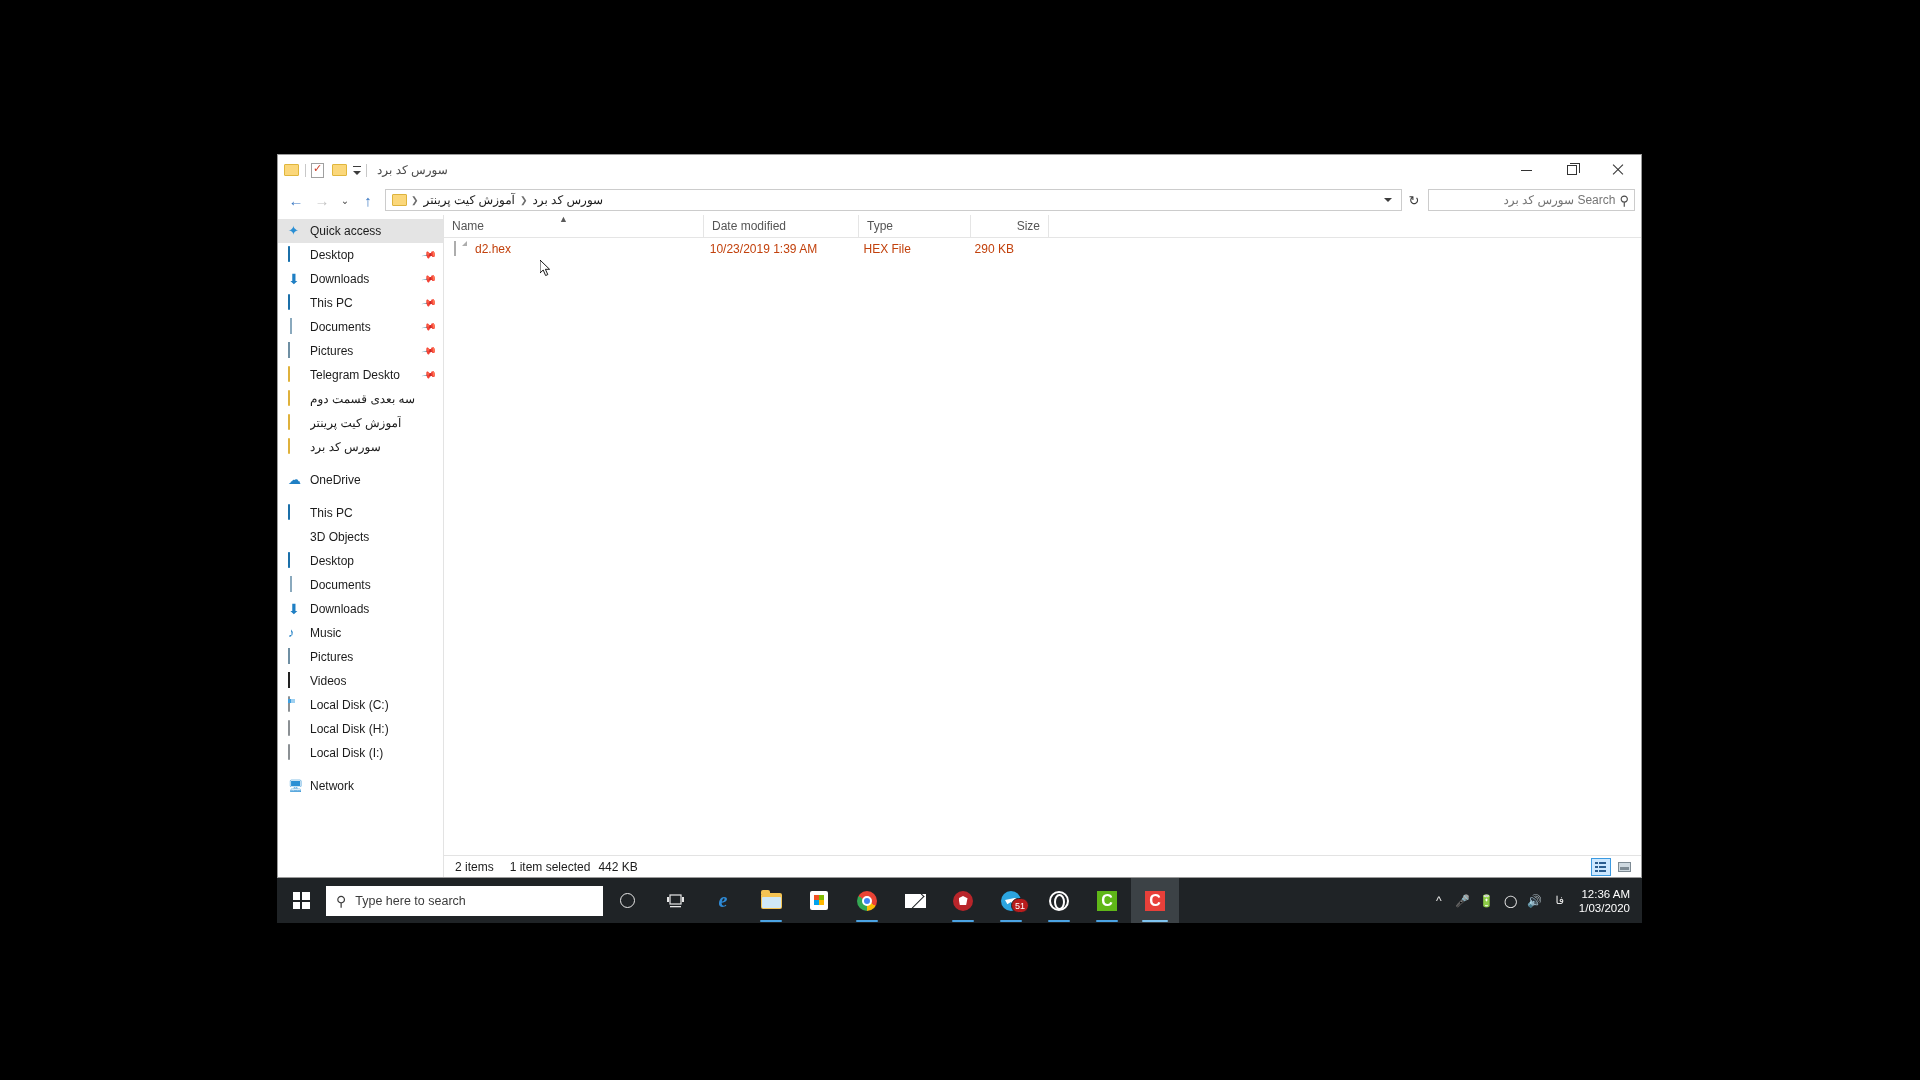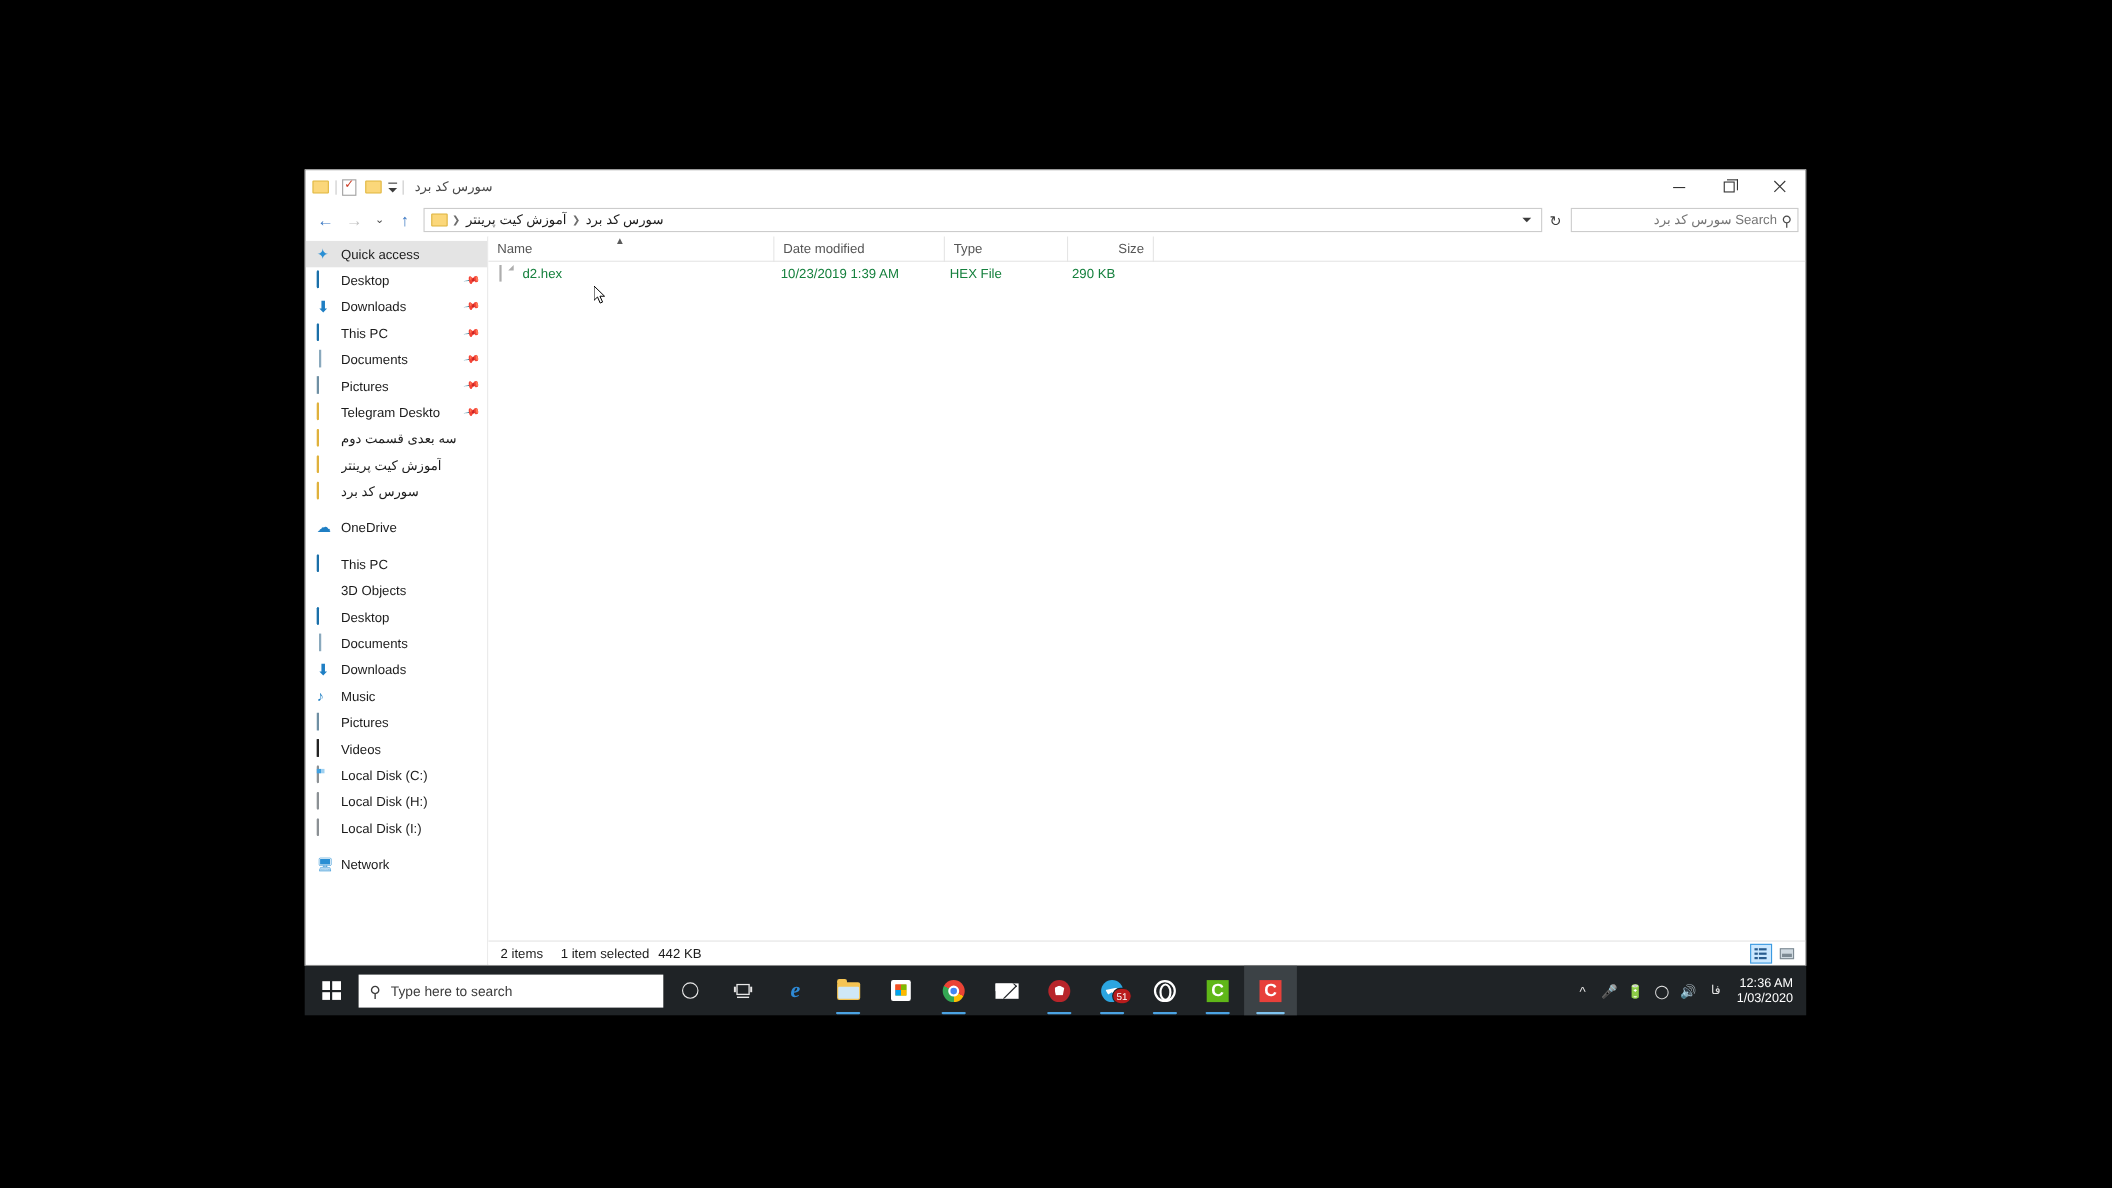--- a/index.html
+++ b/index.html
@@ -202,21 +202,21 @@
   }
   .col.name { width:260px; }
   .col.date { width:155px; }
   .col.type { width:112px; }
   .col.size { width:78px; justify-content:flex-end; padding-right:8px; }
   .sortmark {
     position:absolute; left:115px; top:-1px; font-size:9px; color:#5a5a5a;
   }
   .rows { flex:1; position:relative; }
   .row {
-    height:21px; display:flex; align-items:center; font-size:12px; color:#15803d;
+    height:21px; display:flex; align-items:center; font-size:12px; color:#c2410c;
     width:600px;
   }
   .row.selected { background:#cce8ff; border:1px solid #99d1ff; }
   .cell { padding-left:8px; white-space:nowrap; overflow:hidden; }
   .cell.name { width:260px; display:flex; align-items:center; gap:7px; }
   .cell.date { width:155px; }
   .cell.type { width:112px; }
   .cell.size { width:78px; text-align:left; padding-right:8px; }
   .file-ico { width:16px;height:16px; flex:0 0 16px; position:relative; }
   .hexico {

